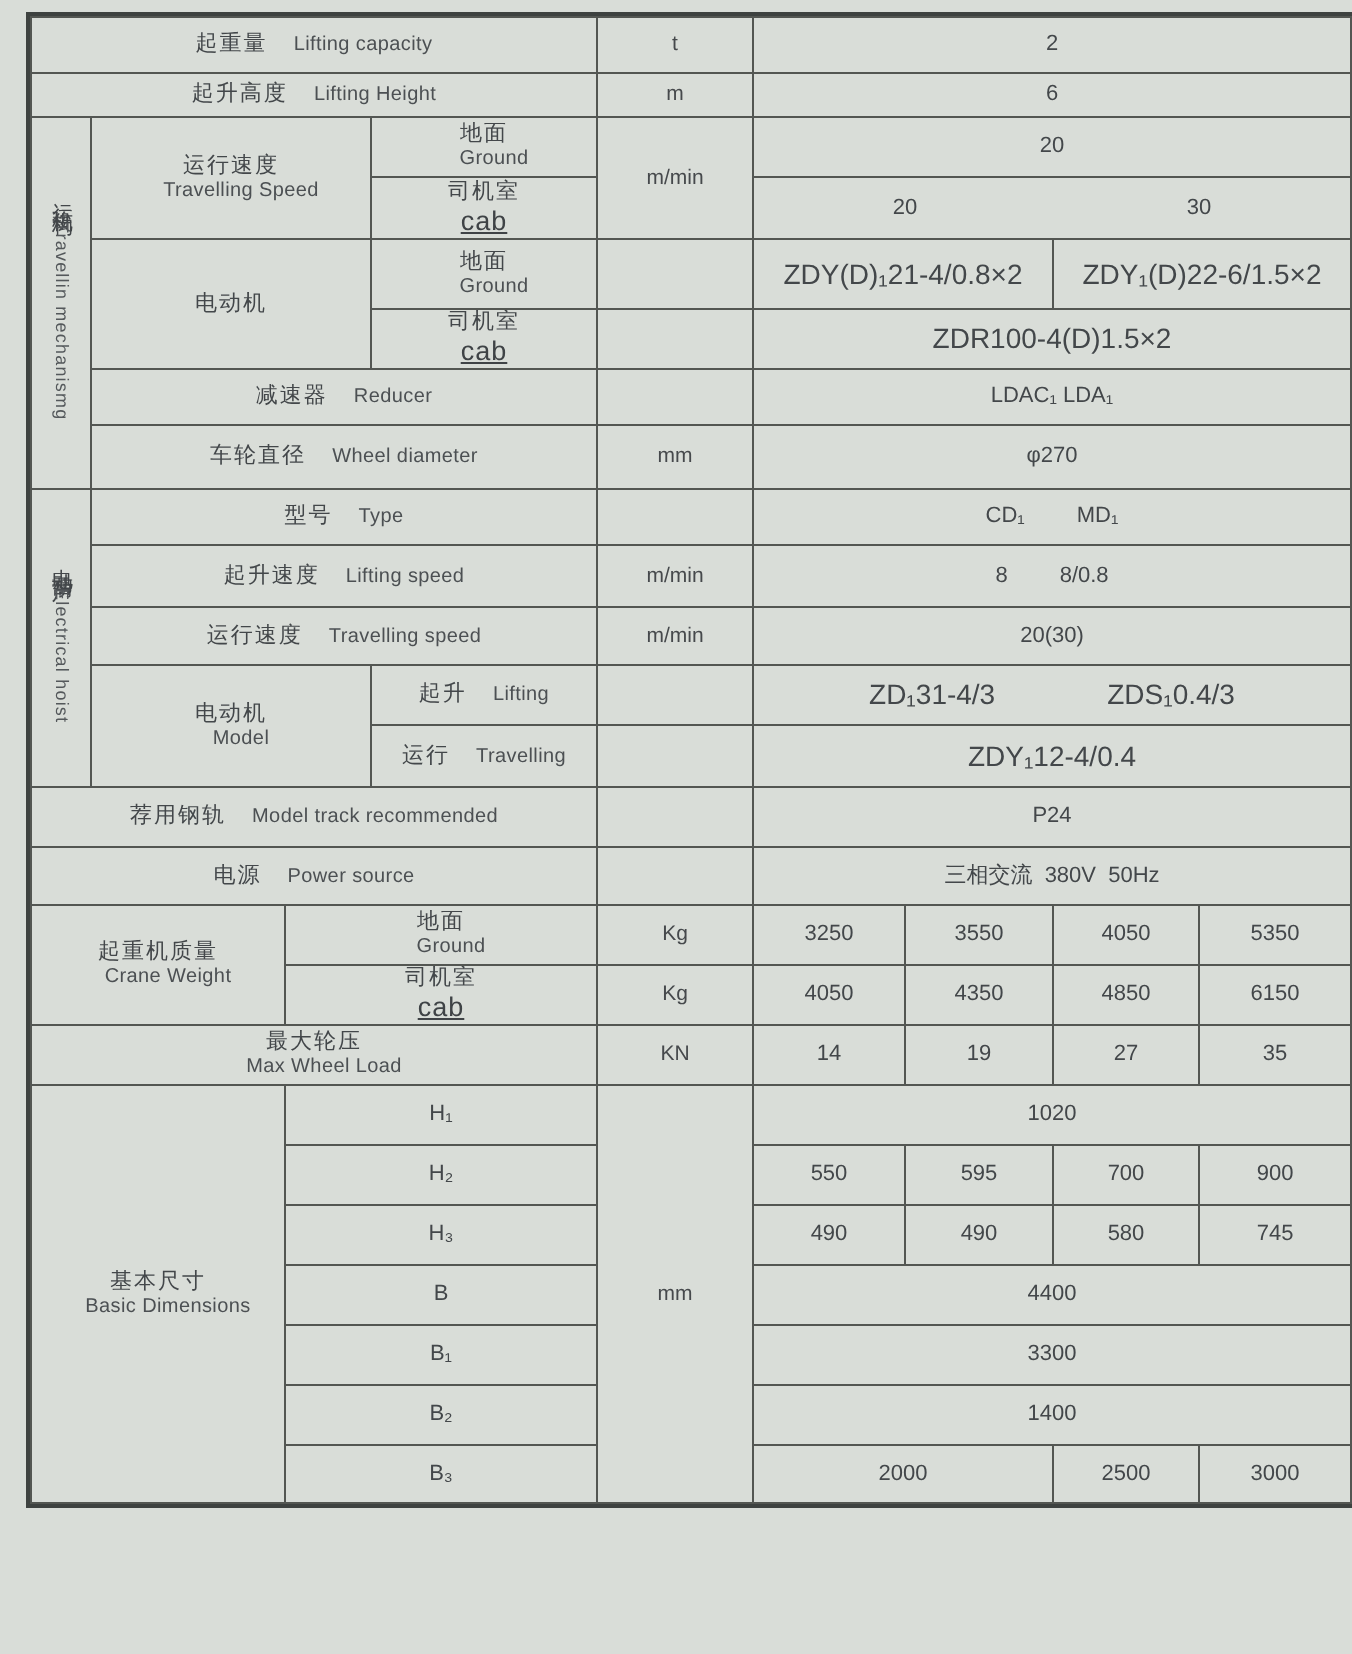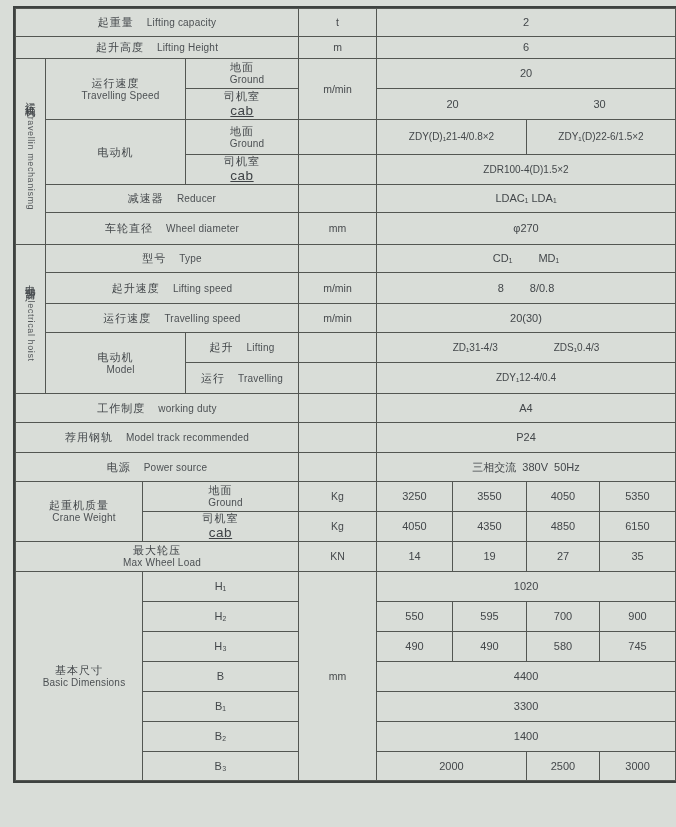--- a/index.html
+++ b/index.html
@@ -17,21 +17,21 @@
     border:1px solid #535652;
     padding:0 2px;
     text-align:center;vertical-align:middle;
     font-size:11px;line-height:1.18;
     overflow:hidden;
   }
   .zh{font-size:11px;letter-spacing:1px;}
   .en{font-size:10px;color:#4c5053;letter-spacing:0.2px;padding-left:10px;}
   .unit{font-size:10.5px;color:#46494c;}
   .val{font-size:11px;white-space:pre-wrap;}
-  .model{font-size:10px;}
+  .model{font-size:14px;}
   .cab-en{font-size:13.5px;letter-spacing:0.5px;color:#3f4346;text-decoration:underline;}
   .two-line div{line-height:1.15;}
   .pair{display:flex;justify-content:center;align-items:center;}
   .pair.sm{gap:26px;}
   .pair.lg{gap:56px;}
   .pair.half{justify-content:space-around;gap:0;}
   .strip-inner{display:flex;flex-direction:column;align-items:center;justify-content:center;gap:10px;height:100%;padding:6px 0;}
   .v-zh{writing-mode:vertical-rl;text-orientation:upright;font-size:10.5px;letter-spacing:2px;}
   .v-en{writing-mode:vertical-rl;font-size:9px;color:#54585b;letter-spacing:0.6px;}
   .h28{height:28px}.h29{height:29px}.h30{height:30px}.h31{height:31px}
@@ -189,25 +189,20 @@
   </tbody>
     </table>
 
   <table>
     <colgroup>
         <col style="width:283px">
         <col style="width:78px">
         <col style="width:299px">
       </colgroup>
     <tbody>
-        <tr class="h29">
-      <td><span class="zh">工作制度</span> <span class="en">working duty</span></td>
-      <td></td>
-      <td class="val">A4</td>
-    </tr>
     <tr class="h30">
       <td><span class="zh">荐用钢轨</span> <span class="en">Model track recommended</span></td>
       <td></td>
       <td class="val">P24</td>
     </tr>
     <tr class="h29">
       <td><span class="zh">电源</span> <span class="en">Power source</span></td>
       <td></td>
       <td class="val">三相交流  380V  50Hz</td>
     </tr>

